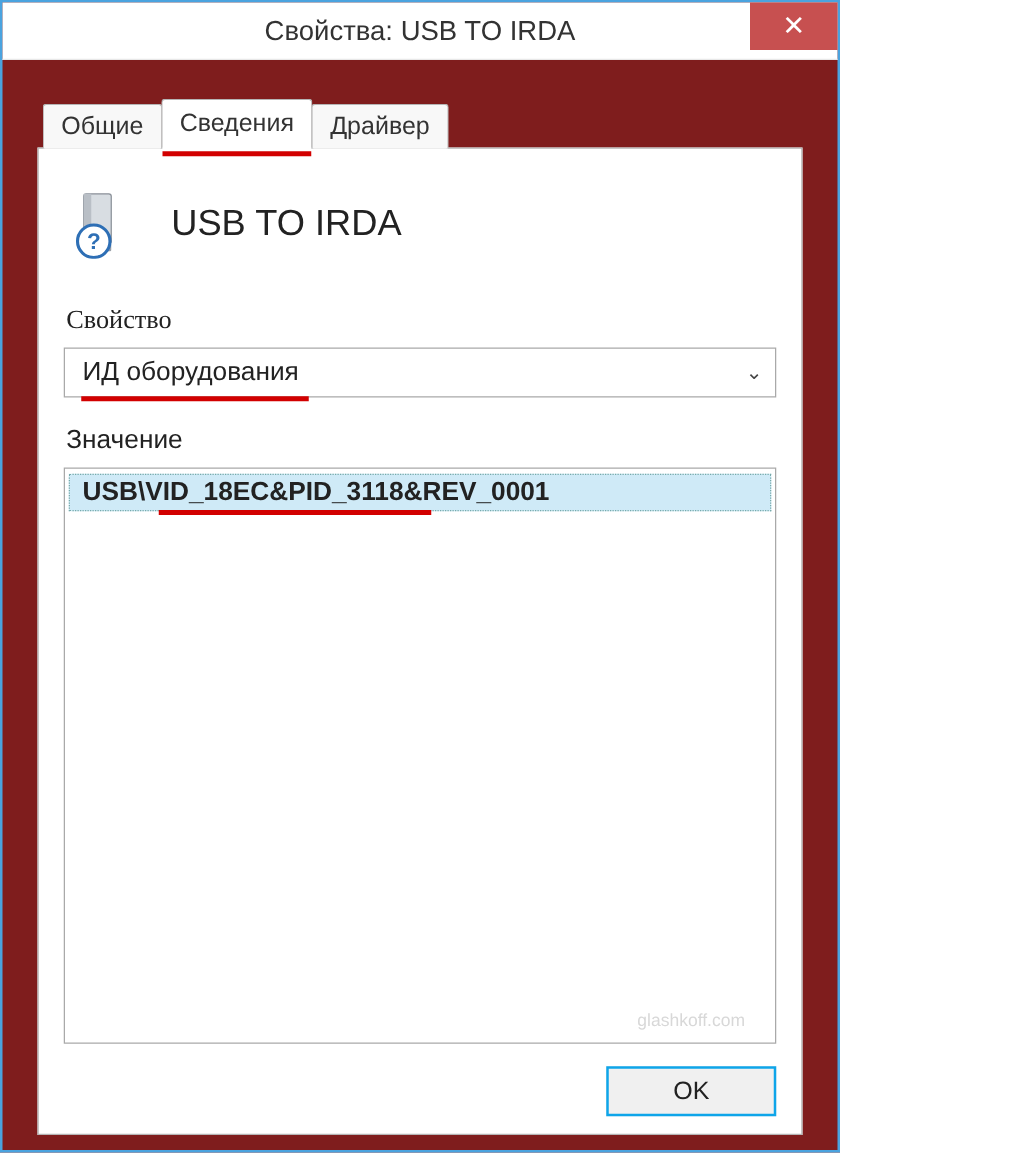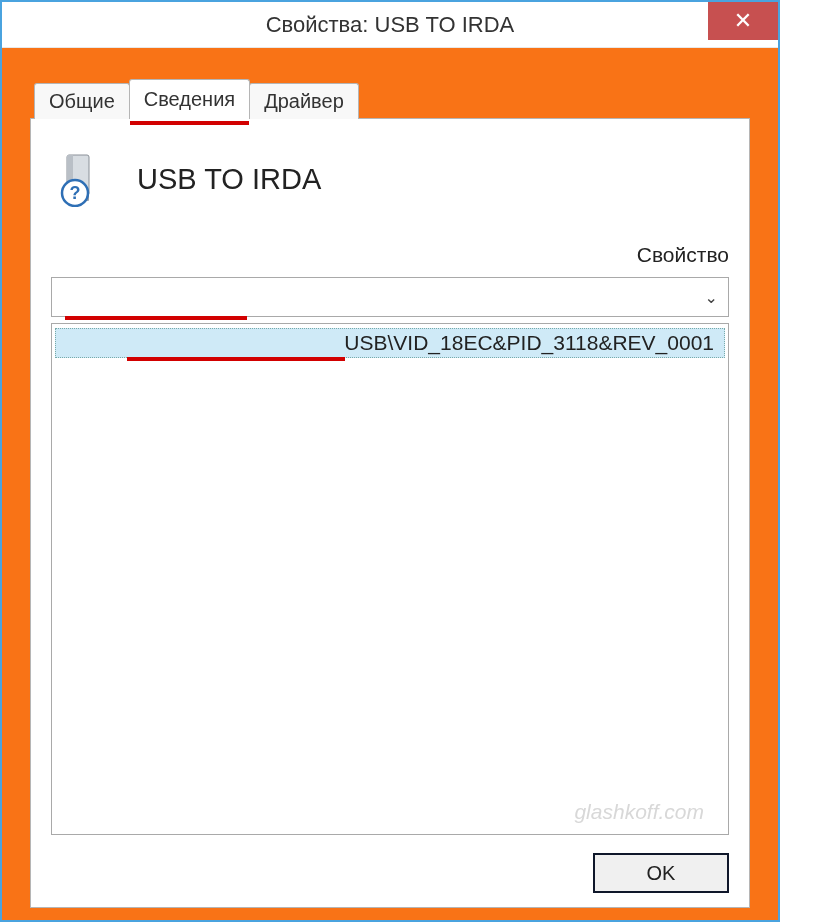--- a/index.html
+++ b/index.html
@@ -7,26 +7,25 @@
     margin: 0;
     padding: 0;
     width: 828px;
     height: 922px;
     font-family: "Segoe UI", Tahoma, sans-serif;
     font-size: 19px;
     background: #fff;
     overflow: hidden;
   }
   .window {
-    width: 780px;
+    width: 672px;
     height: 922px;
     border: 2px solid #4aa3df;
-    background: #f97316;
-    position: relative;
-    text-align: right;
+    background: #7f1d1d;
+    position: relative;
   }
   .titlebar {
     height: 46px;
     background: #fff;
     display: flex;
     align-items: center;
     justify-content: center;
     position: relative;
     border-bottom: 1px solid #e8e8e8;
   }
@@ -113,21 +112,21 @@
     margin: 10px 4px 30px 4px;
   }
   .device-icon {
     width: 56px;
     height: 56px;
     margin-right: 26px;
     position: relative;
   }
   .device-icon svg { display: block; }
   .device-name { font-size: 29px; color: #222; }
-  .label { font-size: 21px; color: #222; margin: 6px 0 10px 2px; }
+  .label { font-size: 21px; color: #222; margin: 6px 0 10px 2px; font-family: Liberation Serif, serif; }
   .combo {
     position: relative;
     border: 1px solid #a9a9a9;
     height: 40px;
     display: flex;
     align-items: center;
     padding: 0 36px 0 14px;
     background: #fff;
     margin-bottom: 2px;
   }
@@ -158,56 +157,56 @@
   }
   .list-item {
     font-size: 21px;
     color: #222;
     padding: 2px 10px;
     white-space: nowrap;
   }
   .list-item.selected {
     background: #cfeaf7;
     border: 1px dotted #7aa;
+    font-weight: bold;
   }
   .row-underline {
     height: 4px;
     background: #d20000;
     width: 218px;
     margin-left: 72px;
     position: relative;
     top: -1px;
   }
   .watermark {
     position: absolute;
     right: 24px;
     bottom: 10px;
-    font-size: 21px;
+    font-size: 14px;
     color: #d8d8d8;
-    font-style: italic;
   }
   .footer {
     display: flex;
     justify-content: flex-end;
     gap: 16px;
     padding-top: 18px;
   }
   .btn {
     width: 136px;
     height: 40px;
     border: 1px solid #a9a9a9;
     background: #f0f0f0;
     display: flex;
     align-items: center;
     justify-content: center;
     font-size: 20px;
     color: #222;
   }
   .btn.primary {
-    border: 2px solid #0f172a;
+    border: 2px solid #0ea5e9;
   }
 </style>
 </head>
 <body>
 
 <div class="window">
 
   <div class="titlebar">
     <span class="title-text">Свойства: USB TO IRDA</span>
     <div class="close-btn">
@@ -240,24 +239,26 @@
             <rect x="12" y="44" width="22" height="6" rx="1" fill="#9aa0a8"></rect>
             <circle cx="20" cy="42" r="13" fill="#ffffff" stroke="#2e6fb5" stroke-width="2.5"></circle>
             <text x="20" y="48" text-anchor="middle" font-size="18" font-weight="bold" fill="#2e6fb5" font-family="Arial">?</text>
           </svg>
         </div>
         <span class="device-name">USB TO IRDA</span>
       </div>
 
       <div class="label">Свойство</div>
       <div class="combo">
+        <span class="sel-text">ИД оборудования</span>
         <span class="chev">⌄</span>
       </div>
       <div class="underline-red"></div>
 
+      <div class="label2">Значение</div>
       <div class="listbox">
         <div class="list-item selected">USB\VID_18EC&amp;PID_3118&amp;REV_0001</div>
         <div class="row-underline"></div>
         <span class="watermark">glashkoff.com</span>
       </div>
 
       <div class="footer">
         <div class="btn primary">
           <span>OK</span>
         </div>

